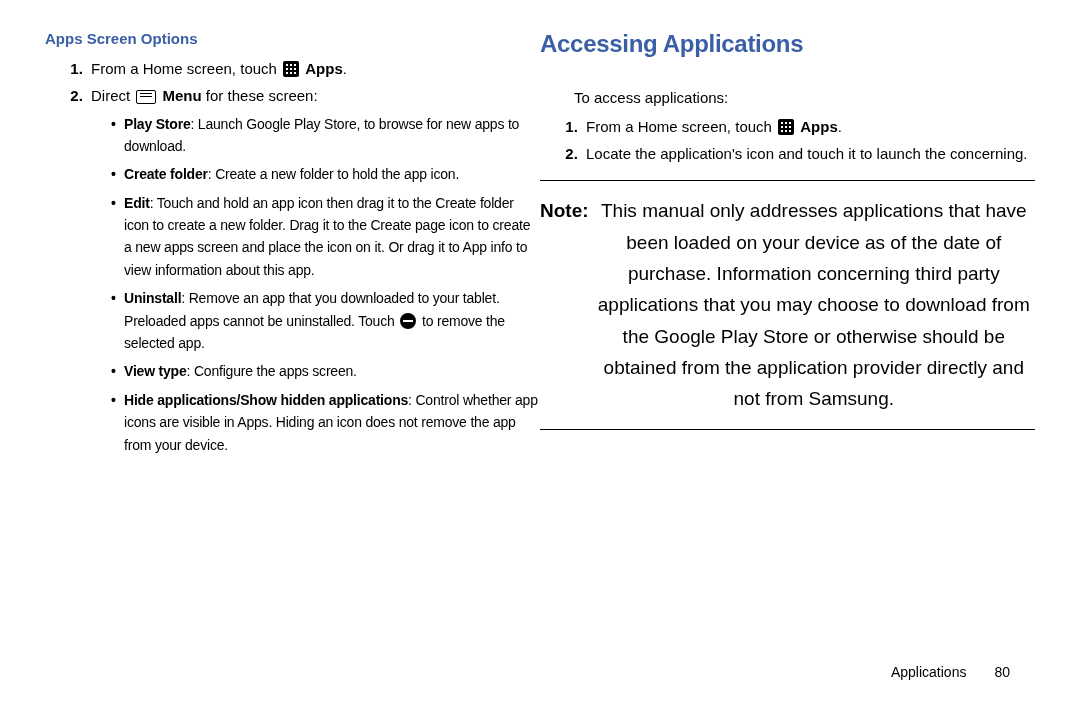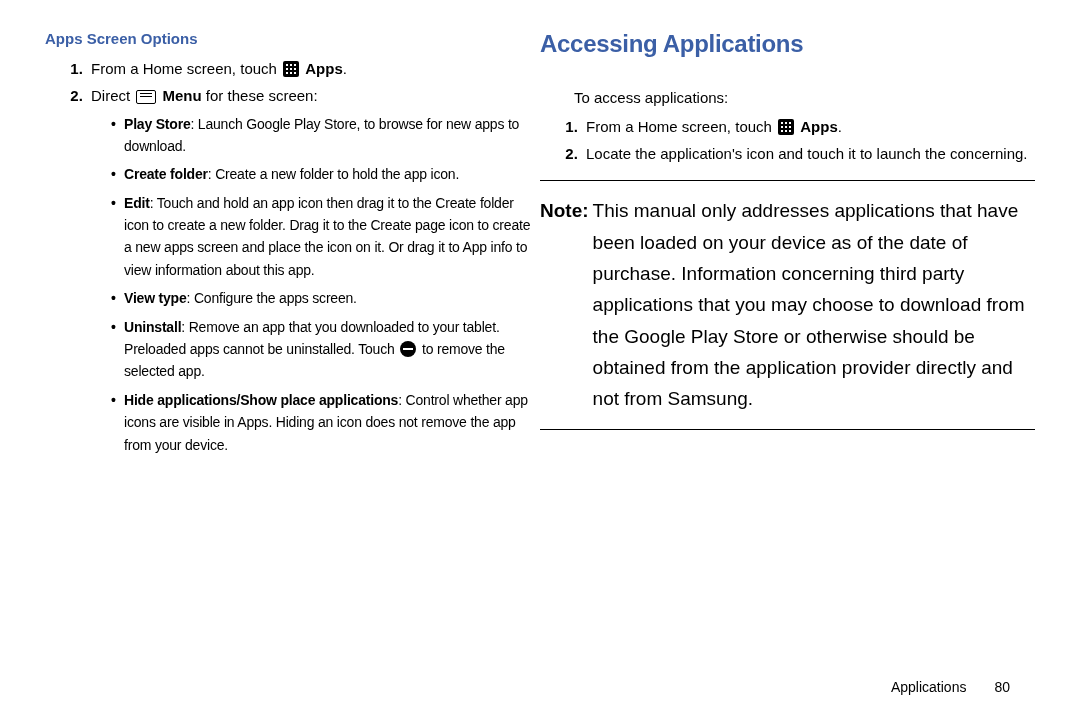--- a/index.html
+++ b/index.html
@@ -88,24 +88,25 @@
     margin: 0 0 0 0;
     display: flex;
   }
   .note-label {
     font-weight: bold;
     white-space: nowrap;
     margin-right: 4px;
   }
   .note-body {
     flex: 1;
+    text-align: center;
   }
   .footer {
     position: absolute;
-    bottom: 25px;
+    bottom: 40px;
     right: 70px;
     font-size: 14px;
     display: flex;
     gap: 28px;
     align-items: baseline;
   }
   
   .icon {
     display: inline-block;
     vertical-align: -3px;
@@ -178,23 +179,23 @@
         <span class="bold">Apps</span><span>.</span>
       </li>
       <li>
         <span>Direct </span><span class="icon menu-icon"></span>
         <span class="bold">Menu</span><span> for these screen:</span>
 
         <ul class="options condensed">
           <li><span class="bold">Play Store</span><span>: Launch Google Play Store, to browse for new apps to download.</span></li>
           <li><span class="bold">Create folder</span><span>: Create a new folder to hold the app icon.</span></li>
           <li><span class="bold">Edit</span><span>: Touch and hold an app icon then drag it to the Create folder icon to create a new folder. Drag it to the Create page icon to create a new apps screen and place the icon on it. Or drag it to App info to view information about this app.</span></li>
+          <li><span class="bold">Uninstall</span><span>: Remove an app that you downloaded to your tablet. Preloaded apps cannot be uninstalled. Touch </span><span class="icon minus-icon"></span><span> to remove the selected app.</span></li>
           <li><span class="bold">View type</span><span>: Configure the apps screen.</span></li>
-          <li><span class="bold">Uninstall</span><span>: Remove an app that you downloaded to your tablet. Preloaded apps cannot be uninstalled. Touch </span><span class="icon minus-icon"></span><span> to remove the selected app.</span></li>
-          <li><span class="bold">Hide applications/Show place applications</span><span>: Control whether app icons are visible in Apps. Hiding an icon does not remove the app from your device.</span></li>
+          <li><span class="bold">Hide applications/Show hidden applications</span><span>: Control whether app icons are visible in Apps. Hiding an icon does not remove the app from your device.</span></li>
         </ul>
       </li>
     </ol>
   </div>
 
   <div class="col">
     <div class="main-header">Accessing Applications</div>
     <p class="intro">To access applications:</p>
 
     <ol class="steps">

